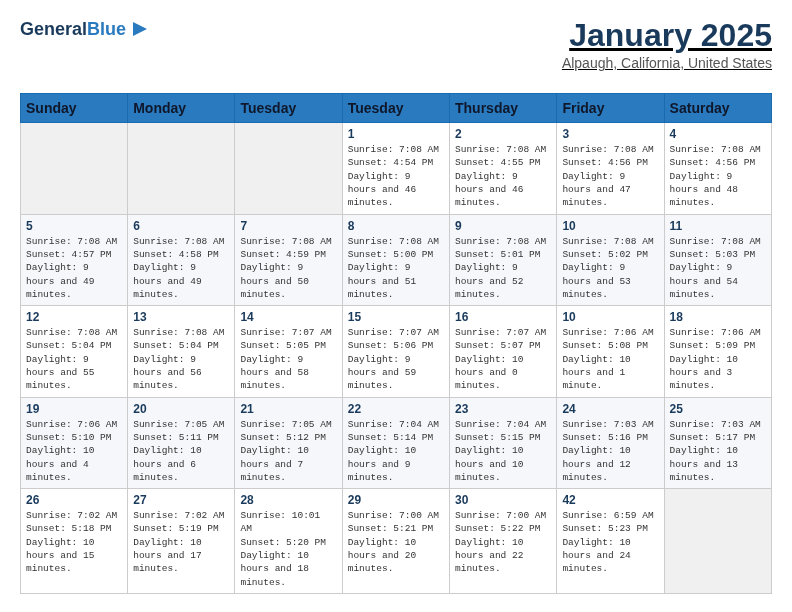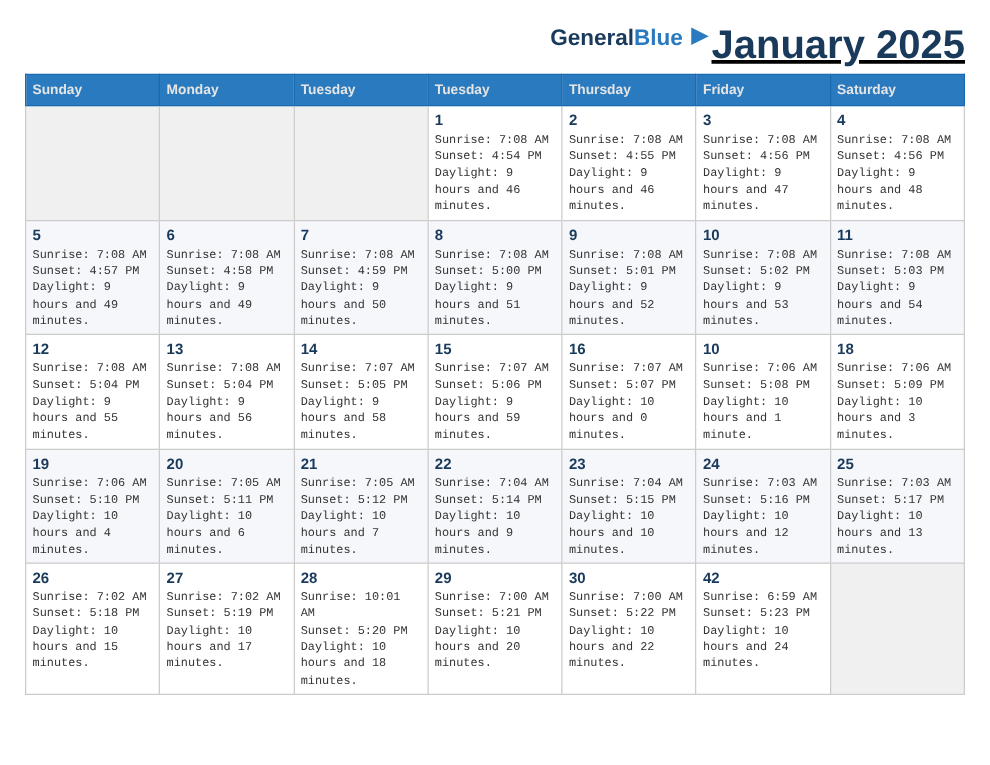--- a/index.html
+++ b/index.html
@@ -9,23 +9,23 @@
       width: 792px;
       min-height: 612px;
       padding: 0;
     }
     .container {
       width: 792px;
       padding: 18px 20px 12px 20px;
     }
     .header {
       display: flex;
-      justify-content: flex-end;
+      justify-content: space-between;
       align-items: flex-start;
-      margin-bottom: 6px;
+      margin-bottom: 22px;
     }
     .logo {
       display: flex;
       align-items: center;
     }
     .logo-text {
       font-size: 18px;
       font-weight: bold;
       color: #1a3a5c;
       line-height: 1.1;
@@ -45,22 +45,22 @@
       color: #555;
       margin-top: 2px;
     }
     .calendar {
       width: 100%;
       border-collapse: collapse;
       border: 1px solid #ccc;
     }
     .calendar th {
       background-color: #2a7abf;
-      color: #e5e5e5;
-      font-size: 11px;
+      color: #0f172a;
+      font-size: 14px;
       font-weight: bold;
       padding: 6px 5px;
       text-align: left;
       border: 1px solid #1a6aaf;
     }
     .calendar td {
       vertical-align: top;
       border: 1px solid #ccc;
       padding: 4px 5px;
       width: 108px;
@@ -103,20 +103,21 @@
           <div style="margin-left:5px; margin-top:2px;">
             <svg width="18" height="18" viewBox="0 0 18 18">
               <polygon points="2,2 16,9 2,16" fill="#2a7abf"></polygon>
             </svg>
           </div>
         </div>
       </div>
     </div>
     <div class="title-area">
       <div class="month-title">January 2025</div>
+      <div class="location">Alpaugh, California, United States</div>
     </div>
   </div>
 
   <table class="calendar">
     <thead>
       <tr>
       <th>Sunday</th>
           <th>Monday</th>
           <th>Tuesday</th>
           <th>Tuesday</th>

